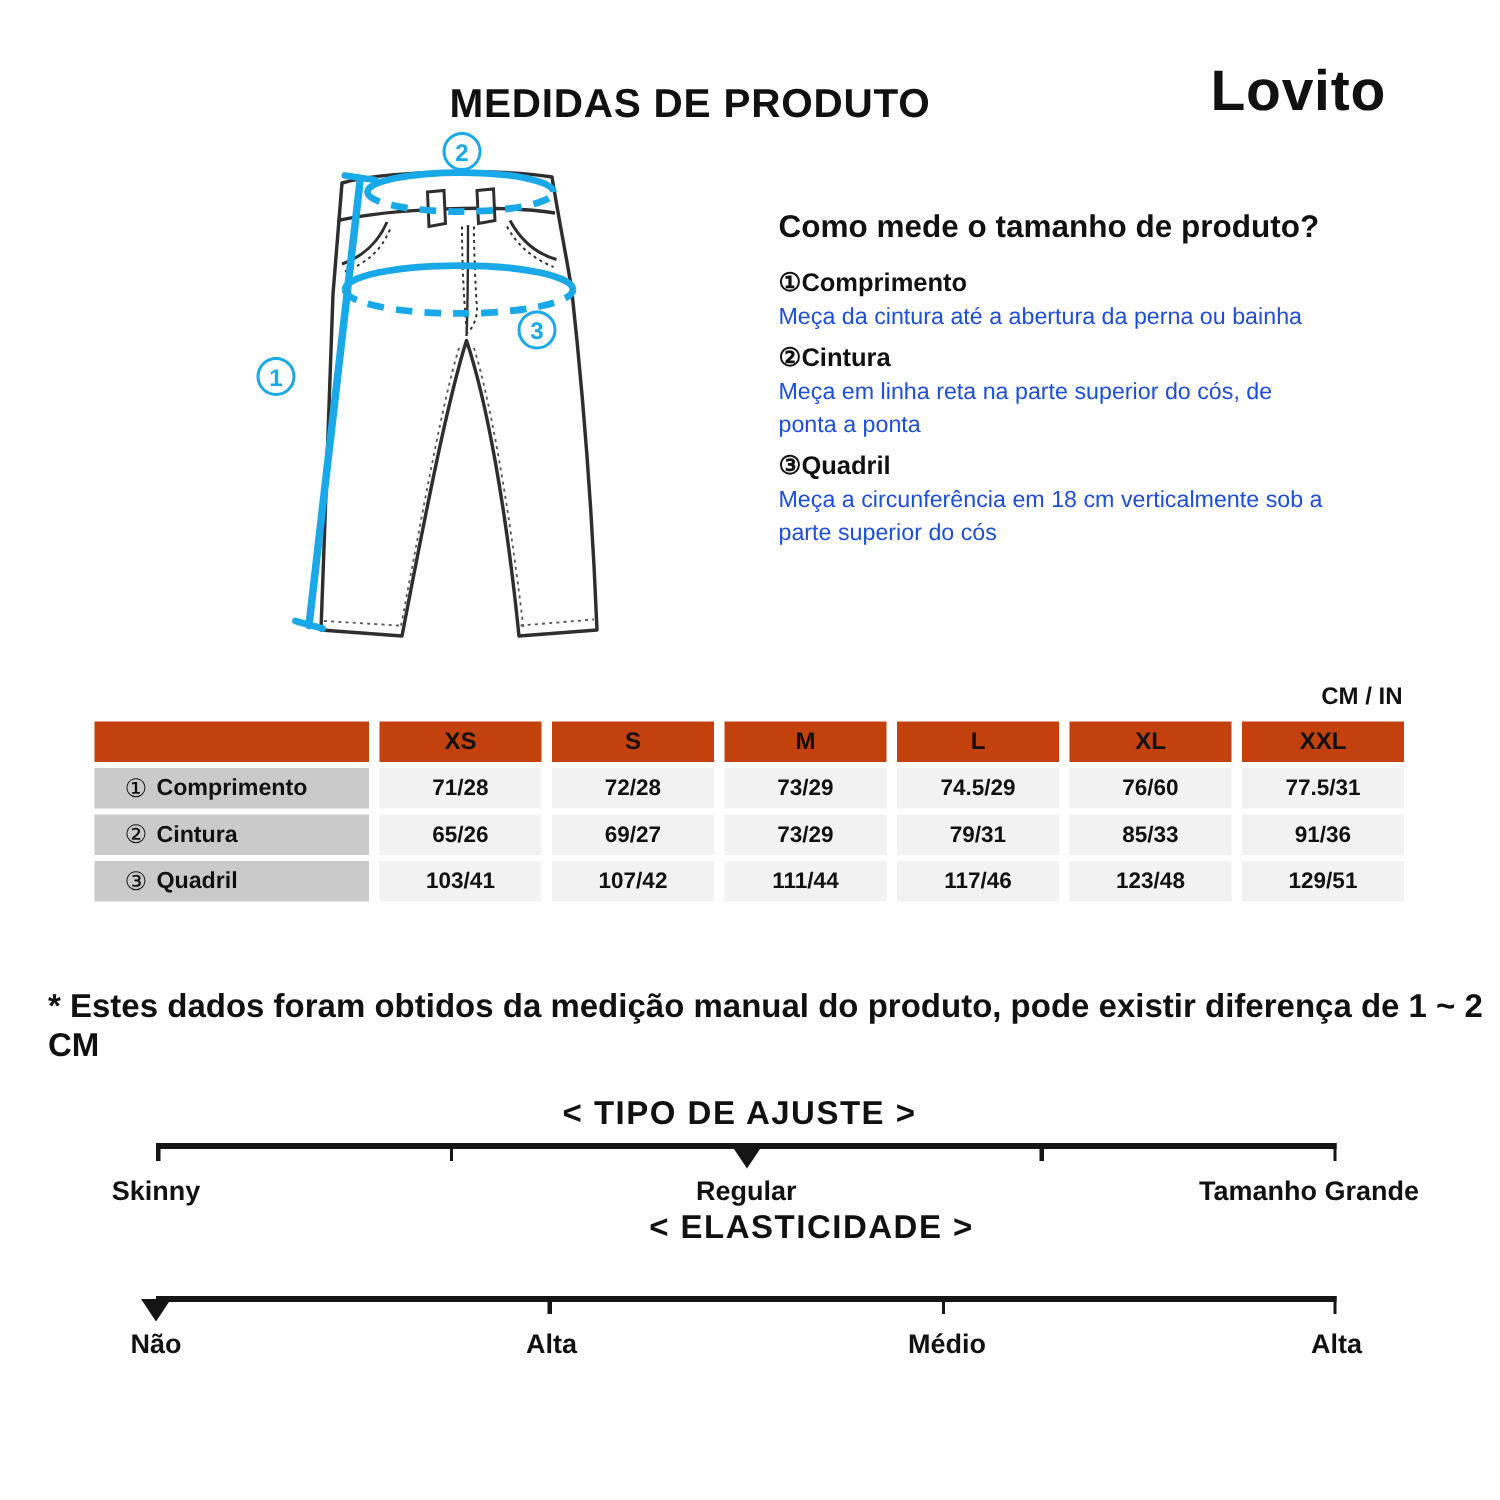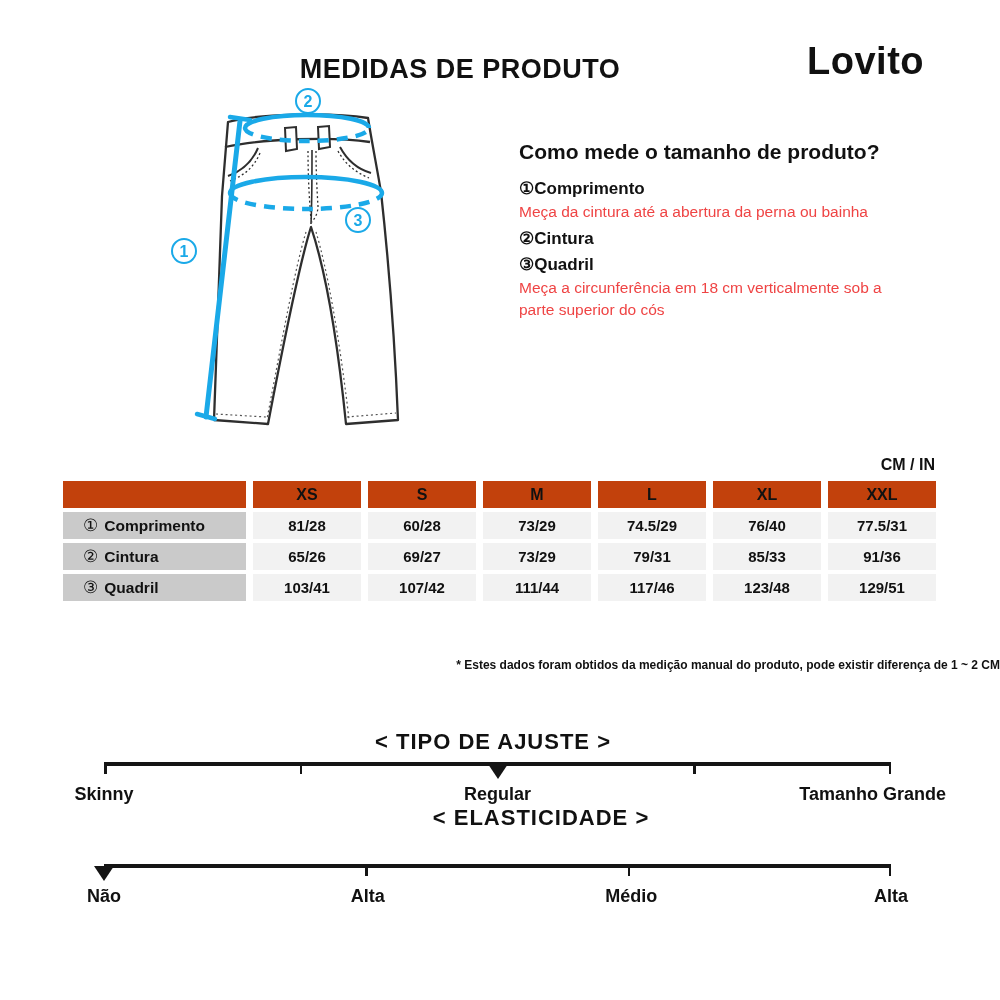--- a/index.html
+++ b/index.html
@@ -16,41 +16,41 @@
   .brand {
     position:absolute; top:40px; right:76px;
     font-size:38px; font-weight:bold; letter-spacing:0.5px;
   }
   .diagram-wrap { position:absolute; left:150px; top:85px; width:330px; height:360px; }
 
   
   .howto { position:absolute; left:519px; top:140px; width:372px; }
   .howto-heading { font-size:21px; font-weight:bold; white-space:nowrap; margin-bottom:14px; }
   .mi-label { font-size:17px; font-weight:bold; margin-top:5px; }
-  .mi-desc { font-size:15.5px; color:#ef4444; line-height:22px; margin-top:2px; }
+  .mi-desc { font-size:15.5px; color:#1d4ed8; line-height:22px; margin-top:2px; }
 
   
   .unit-label { position:absolute; top:456px; right:65px; font-size:16px; font-weight:bold; }
   .size-table {
     position:absolute; left:63px; top:481px; width:873px;
     display:grid; grid-template-columns:183px repeat(6, 1fr);
     gap:4px 7px;
   }
   .cell { height:27px; display:flex; align-items:center; justify-content:center; }
   .cell.head { background:#c2410c; font-weight:bold; font-size:16px; }
   .cell.rowlabel {
     background:#cacaca; justify-content:flex-start; padding-left:20px;
     font-size:15.5px; font-weight:bold;
   }
   .rowlabel .circ { font-size:17px; font-weight:normal; margin-right:6px; }
   .cell.val { background:#f2f2f2; font-weight:bold; font-size:15px; }
 
   .footnote {
-    position:absolute; top:658px; left:0; width:1000px; text-align:right;
-    font-size:12px; font-weight:bold;padding-left:32px;
+    position:absolute; top:658px; left:0; width:1000px; text-align:left;
+    font-size:22px; font-weight:bold;padding-left:32px;
   }
 
   
   .scale-title { position:absolute; left:0; width:986px; text-align:center;
     font-size:22px; font-weight:bold; letter-spacing:1px; }
   .scale-track { position:absolute; left:104px; width:787px; height:3.5px; background:#151515; }
   .tick { position:absolute; top:0; width:2.5px; height:12px; background:#151515; }
   .marker {
     position:absolute; top:2px; width:0; height:0; transform:translateX(-50%);
     border-left:10px solid transparent; border-right:10px solid transparent;
@@ -122,45 +122,46 @@
   </svg>
 </div>
 
 <div class="howto">
   <div class="howto-heading">Como mede o tamanho de produto?</div>
 
   <div class="mi-label"><span>①</span><span>Comprimento</span></div>
   <div class="mi-desc">Meça da cintura até a abertura da perna ou bainha</div>
 
   <div class="mi-label"><span>②</span><span>Cintura</span></div>
+  <div class="mi-desc">Meça em linha reta na parte superior do cós, de ponta a ponta</div>
 
   <div class="mi-label"><span>③</span><span>Quadril</span></div>
   <div class="mi-desc">Meça a circunferência em 18 cm verticalmente sob a parte superior do cós</div>
 </div>
 
 <div class="unit-label">CM / IN</div>
 
 <div class="size-table">
   <div class="cell head"></div>
   <div class="cell head">XS</div>
   <div class="cell head">S</div>
   <div class="cell head">M</div>
   <div class="cell head">L</div>
   <div class="cell head">XL</div>
   <div class="cell head">XXL</div>
 
   <div class="cell rowlabel">
       <span class="circ">①</span>
       <span>Comprimento</span>
     </div>
-  <div class="cell val">81/28</div>
-  <div class="cell val">60/28</div>
+  <div class="cell val">71/28</div>
+  <div class="cell val">72/28</div>
   <div class="cell val">73/29</div>
   <div class="cell val">74.5/29</div>
-  <div class="cell val">76/40</div>
+  <div class="cell val">76/60</div>
   <div class="cell val">77.5/31</div>
 
   <div class="cell rowlabel">
       <span class="circ">②</span>
       <span>Cintura</span>
     </div>
   <div class="cell val">65/26</div>
   <div class="cell val">69/27</div>
   <div class="cell val">73/29</div>
   <div class="cell val">79/31</div>

